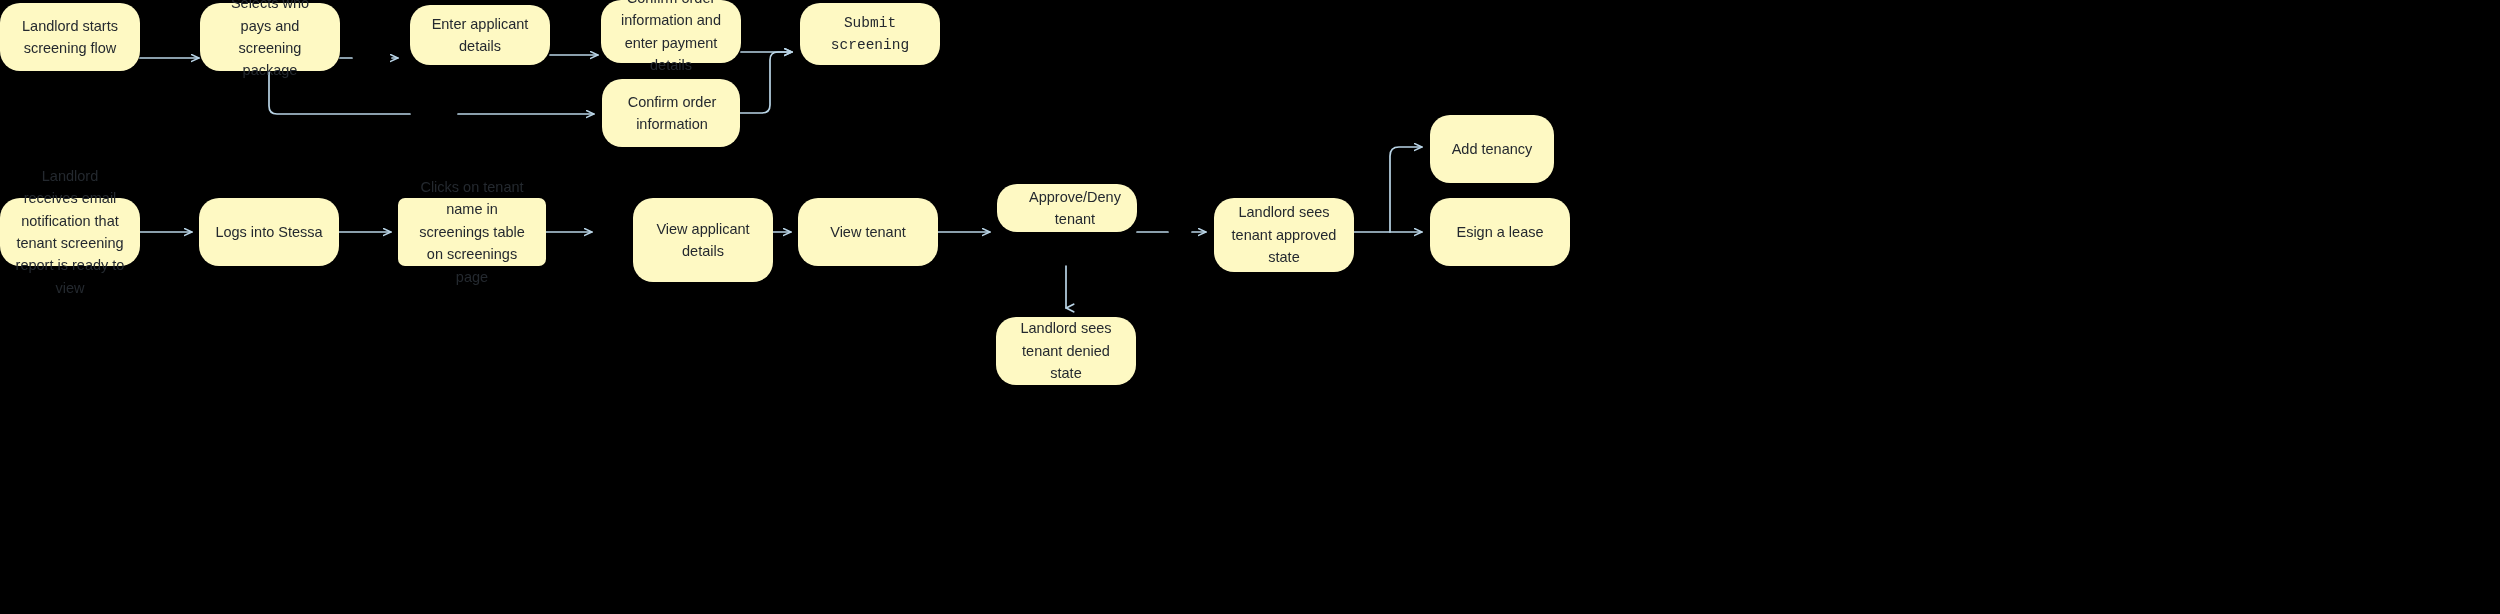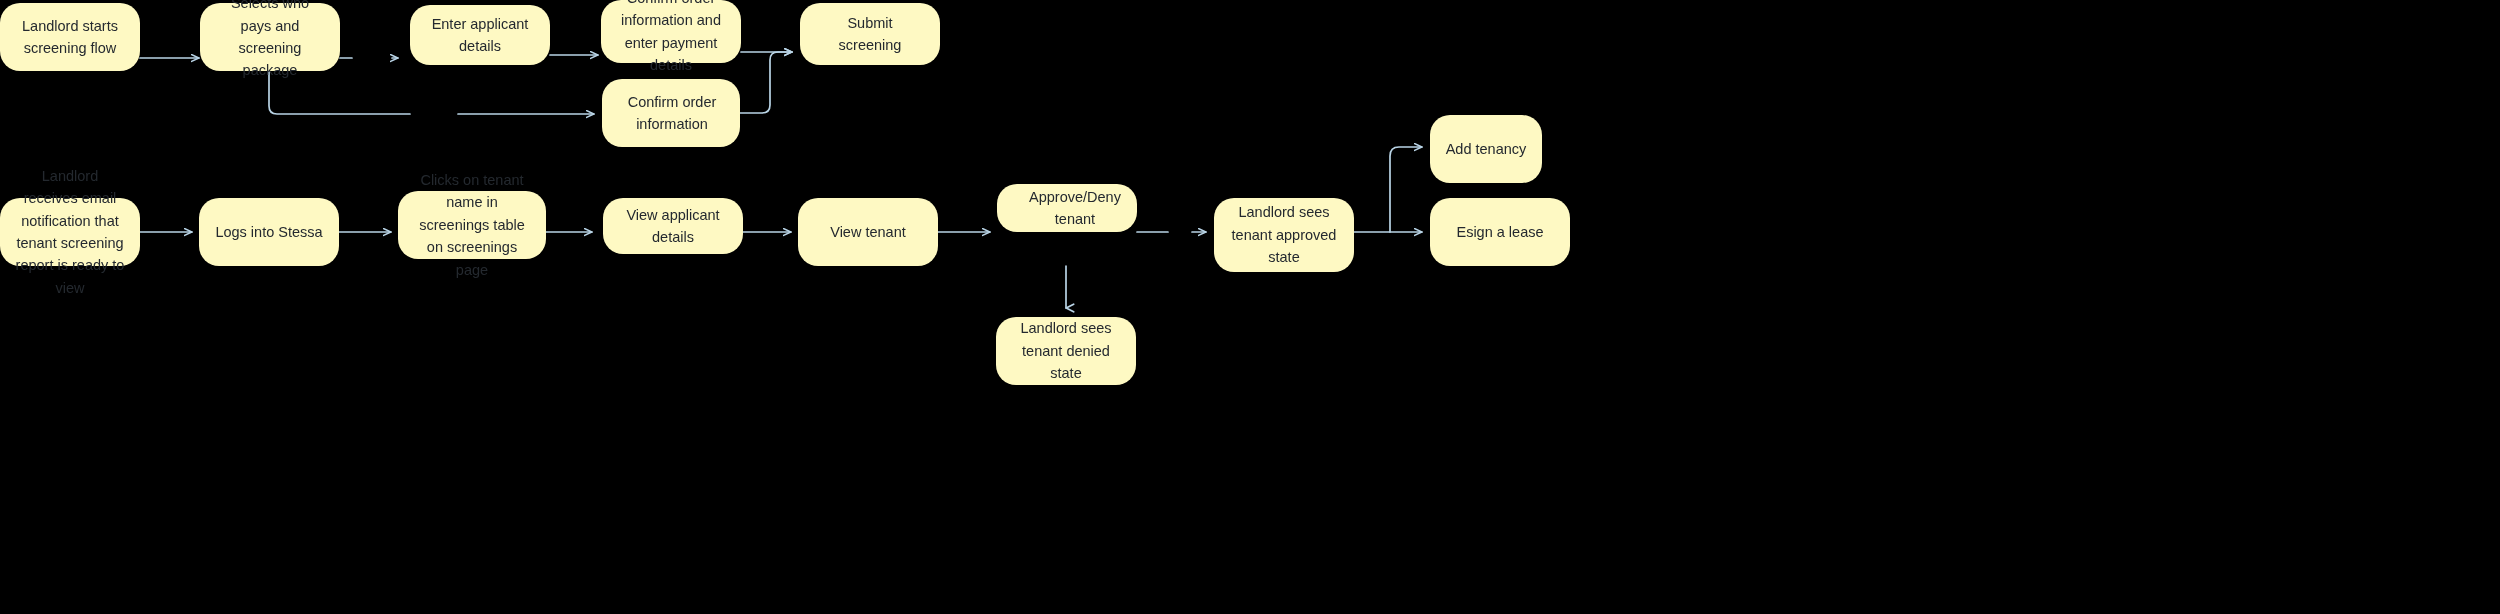--- a/index.html
+++ b/index.html
@@ -102,57 +102,57 @@
   </div>
 
   <div class="node" style="left:410px; top:5px;   width:140px; height:60px;">
     <span>Enter applicant details</span>
   </div>
 
   <div class="node" style="left:601px; top:0px;   width:140px; height:63px;">
     <span>Confirm order information and enter payment details</span>
   </div>
 
-  <div class="node" style="left:800px; top:3px;   width:140px; height:62px;">
+  <div class="node" style="left:800px; top:3px;   width:140px; height:62px;font-family:Liberation Mono, monospace;">
     <span>Submit screening</span>
   </div>
 
   <div class="node" style="left:602px; top:79px;  width:138px; height:68px;padding-left:16px;">
     <span>Confirm order information</span>
   </div>
 
   <div class="node" style="left:0px;   top:198px; width:140px; height:68px;">
     <span>Landlord receives email notification that tenant screening report is ready to view</span>
   </div>
 
   <div class="node" style="left:199px; top:198px; width:140px; height:68px;">
     <span>Logs into Stessa</span>
   </div>
 
-  <div class="node" style="left:398px; top:191px; width:148px; height:68px;">
+  <div class="node" style="left:398px; top:198px; width:148px; height:68px;border-radius:7px;">
     <span>Clicks on tenant name in screenings table on screenings page</span>
   </div>
 
-  <div class="node" style="left:603px; top:198px; width:140px; height:56px;">
+  <div class="node" style="left:633px; top:198px; width:140px; height:84px;">
     <span>View applicant details</span>
   </div>
 
   <div class="node" style="left:798px; top:198px; width:140px; height:68px;">
     <span>View tenant</span>
   </div>
 
   <div class="node" style="left:997px; top:184px; width:140px; height:48px;padding-left:30px;">
     <span>Approve/Deny tenant</span>
   </div>
 
   <div class="node" style="left:1214px; top:198px; width:140px; height:74px;">
     <span>Landlord sees tenant approved state</span>
   </div>
 
-  <div class="node" style="left:1430px; top:115px; width:112px; height:68px;">
+  <div class="node" style="left:1430px; top:115px; width:124px; height:68px;">
     <span>Add tenancy</span>
   </div>
 
   <div class="node" style="left:1430px; top:198px; width:140px; height:68px;">
     <span>Esign a lease</span>
   </div>
 
   <div class="node" style="left:996px; top:317px; width:140px; height:68px;">
     <span>Landlord sees tenant denied state</span>
   </div>

